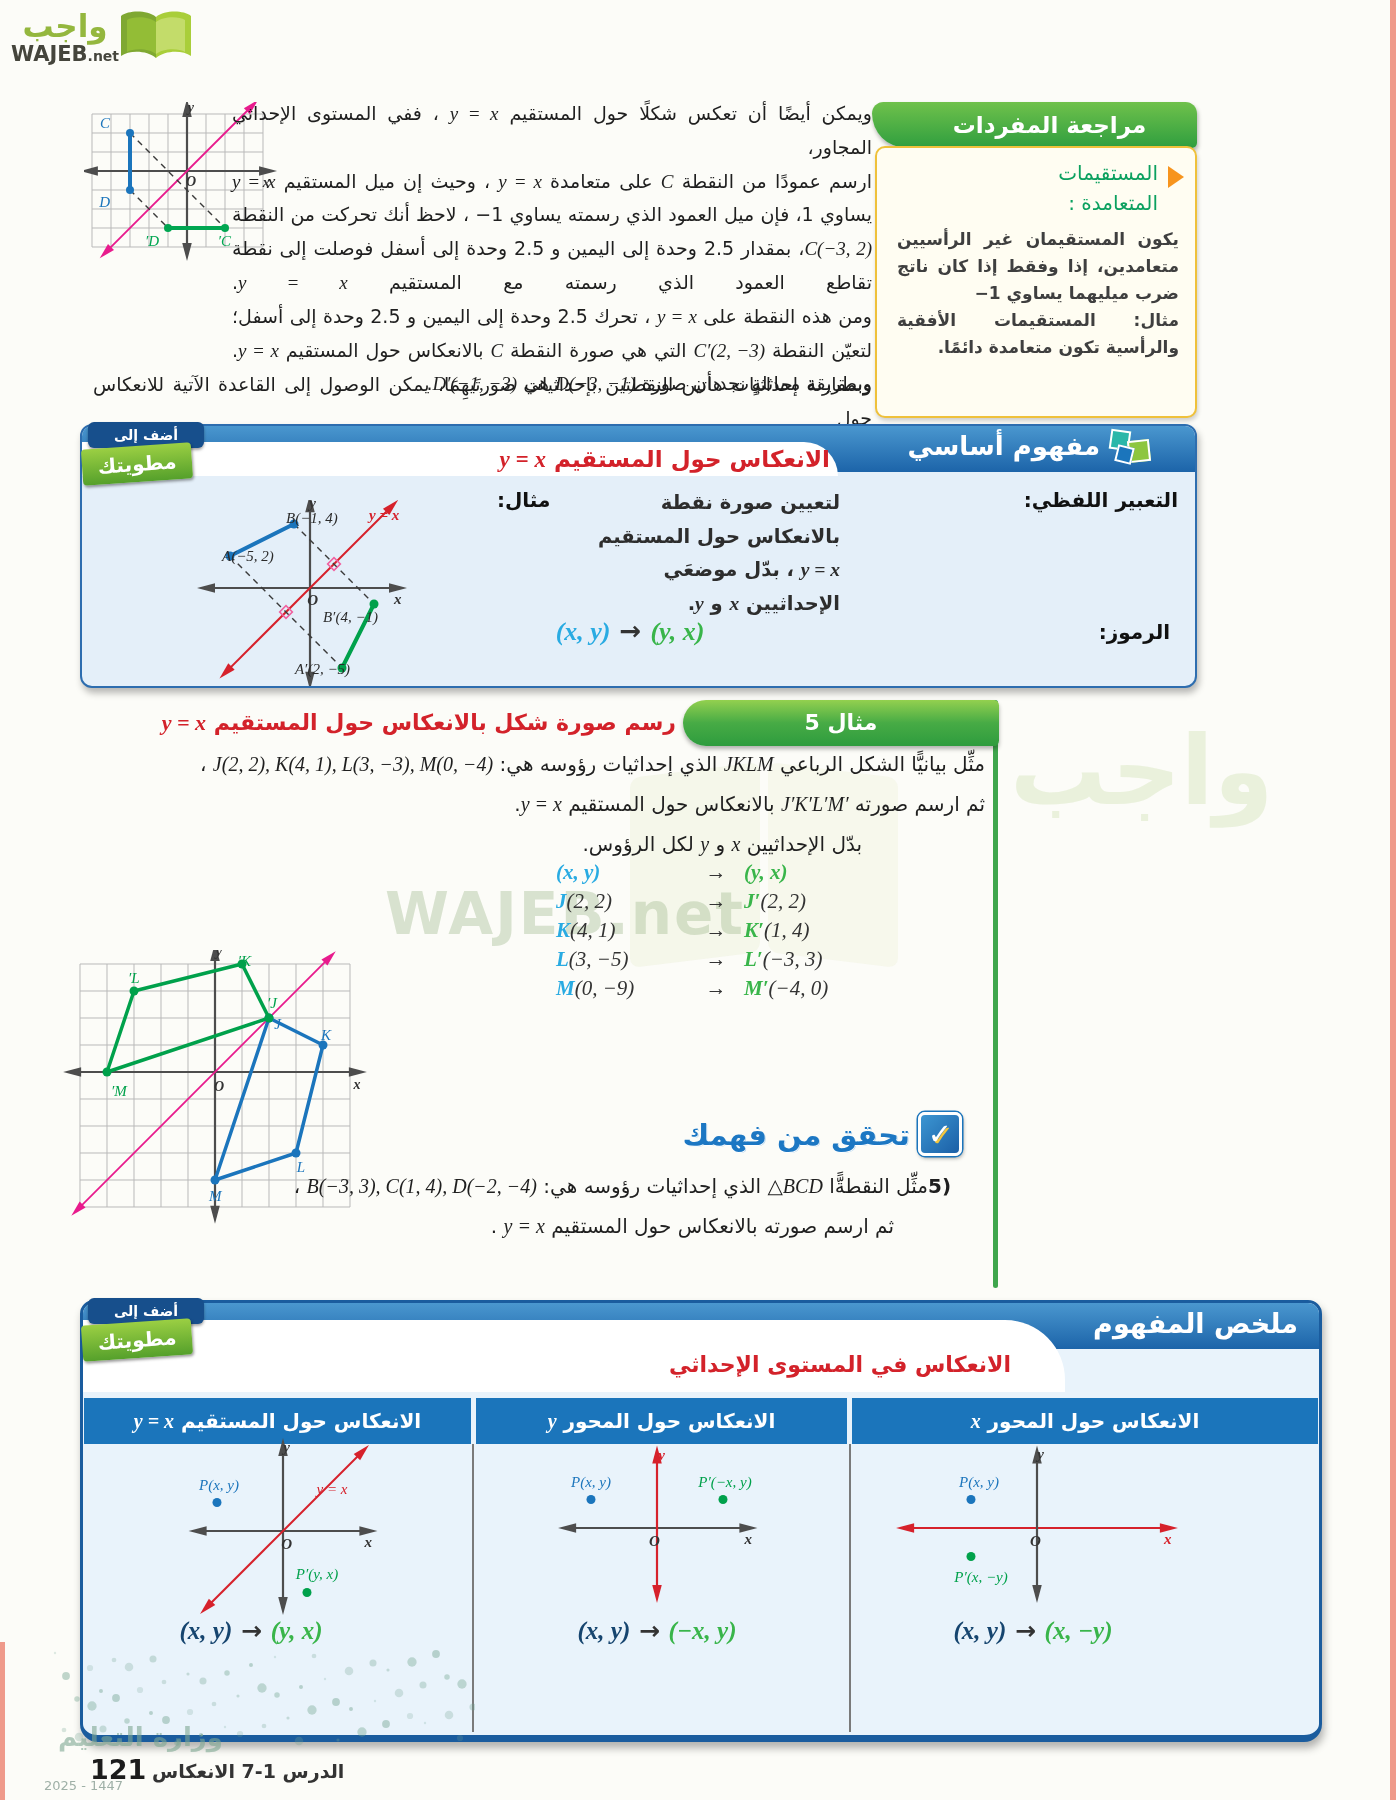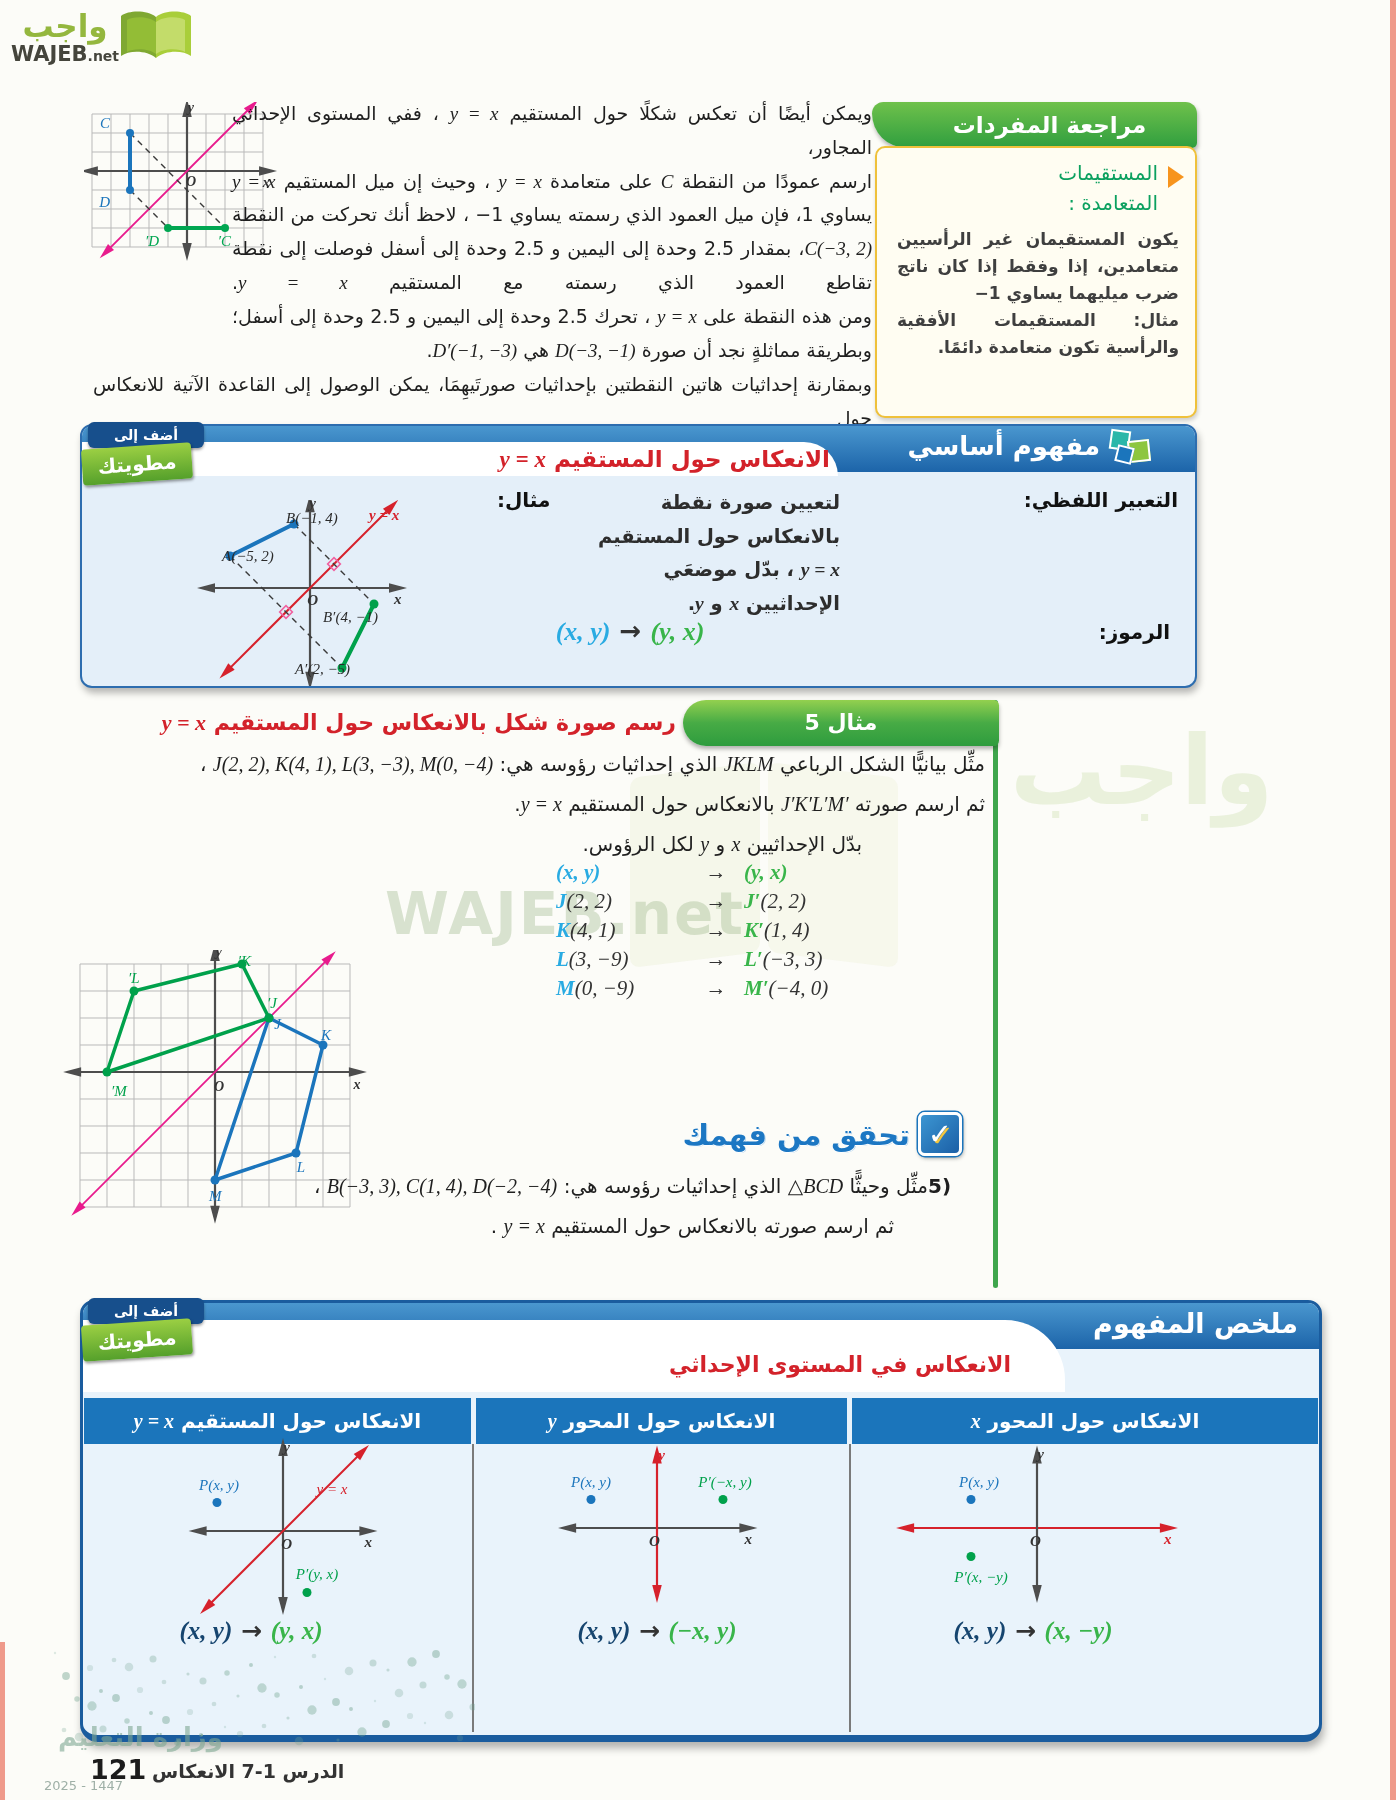--- a/index.html
+++ b/index.html
@@ -139,20 +139,21 @@
         <text x="185.64999999999998" y="85" fill="#333" font-size="14" text-anchor="start" font-style="italic" font-family="&quot;Liberation Serif&quot;,&quot;DejaVu Serif&quot;,serif" font-weight="bold">x</text>
       </svg></div>
 
   <div class="abs intro lines" style="right:524px;top:97px;width:640px;">
       <div class="jl"><span>ويمكن أيضًا أن تعكس شكلًا حول المستقيم </span><span class="m">y = x</span><span> ، ففي المستوى الإحداثي المجاور،</span></div>
       <div class="jl"><span>ارسم عمودًا من النقطة </span><span class="m">C</span><span> على متعامدة </span><span class="m">y = x</span><span> ، وحيث إن ميل المستقيم </span><span class="m">y = x</span></div>
       <div class="jl"><span>يساوي 1، فإن ميل العمود الذي رسمته يساوي </span><span class="num">−1</span><span> ، لاحظ أنك تحركت من النقطة</span></div>
       <div class="jl"><span class="m">C(−3, 2)</span><span>، بمقدار 2.5 وحدة إلى اليمين و 2.5 وحدة إلى أسفل فوصلت إلى نقطة</span></div>
       <div class="jl"><span>تقاطع العمود الذي رسمته مع المستقيم </span><span class="m">y = x</span><span>.</span></div>
       <div class="jl"><span>ومن هذه النقطة على </span><span class="m">y = x</span><span> ، تحرك 2.5 وحدة إلى اليمين و 2.5 وحدة إلى أسفل؛</span></div>
+      <div class="jl"><span>لتعيّن النقطة </span><span class="m">C′(2, −3)</span><span> التي هي صورة النقطة </span><span class="m">C</span><span> بالانعكاس حول المستقيم </span><span class="m">y = x</span><span>.</span></div>
       <div class="jl"><span>وبطريقة مماثلةٍ نجد أن صورة </span><span class="m">D(−3, −1)</span><span> هي </span><span class="m">D′(−1, −3)</span><span>.</span></div>
     </div>
   <div class="abs intro lines" style="right:524px;top:368px;width:779px;">
       <div class="jl"><span>وبمقارنة إحداثيات هاتين النقطتين بإحداثيات صورتَيهِمَا، يمكن الوصول إلى القاعدة الآتية للانعكاس حول</span></div>
       <div class="jl"><span>المستقيم </span><span class="m">y = x</span><span> .</span></div>
     </div>
 
   <div class="abs vocab-banner" style="left:872px;top:102px;width:325px;height:46px;">مراجعة المفردات</div>
   <div class="abs vocab-box" style="left:875px;top:146px;width:322px;height:272px;"></div>
   <div class="abs tri-left" style="left:1168px;top:166px;"></div>
@@ -232,21 +233,21 @@
         <span class="map-src"><span class="c1">J</span><span class="dk">(2, 2)</span></span>
         <span class="map-arr dk">→</span>
         <span><span class="c2">J′</span><span class="dk">(2, 2)</span></span>
       </div>
       <div class="map-row">
         <span class="map-src"><span class="c1">K</span><span class="dk">(4, 1)</span></span>
         <span class="map-arr dk">→</span>
         <span><span class="c2">K′</span><span class="dk">(1, 4)</span></span>
       </div>
       <div class="map-row">
-        <span class="map-src"><span class="c1">L</span><span class="dk">(3, −9)</span></span>
+        <span class="map-src"><span class="c1">L</span><span class="dk">(3, −5)</span></span>
         <span class="map-arr dk">→</span>
         <span><span class="c2">L′</span><span class="dk">(−3, 3)</span></span>
       </div>
       <div class="map-row">
         <span class="map-src"><span class="c1">M</span><span class="dk">(0, −9)</span></span>
         <span class="map-arr dk">→</span>
         <span><span class="c2">M′</span><span class="dk">(−4, 0)</span></span>
       </div>
     </div>
   <div class="abs" style="left:60px;top:950px;"><svg width="312" height="296">
@@ -298,21 +299,21 @@
         <text x="191" y="16" fill="#00a14b" font-size="15" text-anchor="start" font-style="italic" font-family="&quot;Liberation Serif&quot;,&quot;DejaVu Serif&quot;,serif">K′</text>
         <text x="68" y="33" fill="#00a14b" font-size="15" text-anchor="end" font-style="italic" font-family="&quot;Liberation Serif&quot;,&quot;DejaVu Serif&quot;,serif">L′</text>
         <text x="51" y="146" fill="#00a14b" font-size="15" text-anchor="end" font-style="italic" font-family="&quot;Liberation Serif&quot;,&quot;DejaVu Serif&quot;,serif">M′</text>
         <text x="164" y="141" fill="#333" font-size="14" text-anchor="start" font-style="italic" font-family="&quot;Liberation Serif&quot;,&quot;DejaVu Serif&quot;,serif" font-weight="bold">O</text>
         <text x="162" y="5.5" fill="#333" font-size="14" text-anchor="start" font-style="italic" font-family="&quot;Liberation Serif&quot;,&quot;DejaVu Serif&quot;,serif" font-weight="bold">y</text>
         <text x="300.45" y="139" fill="#333" font-size="14" text-anchor="start" font-style="italic" font-family="&quot;Liberation Serif&quot;,&quot;DejaVu Serif&quot;,serif" font-weight="bold">x</text>
       </svg></div>
 
   <div class="abs check-icon" style="left:918px;top:1112px;width:44px;height:44px;"><span style="text-shadow:2px 2px 0 #f3c53d;">✓</span></div>
   <div class="abs check-head" style="right:486px;top:1118px;">تحقق من فهمك</div>
-  <div class="abs bodytxt" style="right:438px;top:1174px;"><span class="num b">5) </span><span>مثِّل وحيثًّا </span><span class="m">△BCD</span><span> الذي إحداثيات رؤوسه هي: </span><span class="m">B(−3, 3), C(1, 4), D(−2, −4)</span><span> ،</span></div>
+  <div class="abs bodytxt" style="right:438px;top:1174px;"><span class="num b">5) </span><span>مثِّل النقطةًّا </span><span class="m">△BCD</span><span> الذي إحداثيات رؤوسه هي: </span><span class="m">B(−3, 3), C(1, 4), D(−2, −4)</span><span> ،</span></div>
   <div class="abs bodytxt" style="right:502px;top:1214px;"><span>ثم ارسم صورته بالانعكاس حول المستقيم </span><span class="m">y = x</span><span> .</span></div>
 
   <div class="abs sumbox" style="left:80px;top:1300px;width:1242px;height:442px;"></div>
   <div class="abs band" style="left:83px;top:1303px;width:1236px;height:46px;border-radius:11px 11px 0 0;"></div>
   <div class="abs swoosh" style="left:83px;top:1320px;width:982px;height:72px;border-radius:0 60px 0 0;"></div>
   <div class="abs boxtitle" style="right:98px;top:1308px;font-size:27px;">ملخص المفهوم</div>
   <div class="abs redtitle" style="left:640px;top:1352px;width:400px;text-align:center;">الانعكاس في المستوى الإحداثي</div>
   <div class="abs badge-tab" style="left:88px;top:1298px;width:116px;height:26px;">أضف إلى</div>
   <div class="abs badge-ribbon" style="left:82px;top:1322px;width:110px;height:36px;">مطويتك</div>
 

